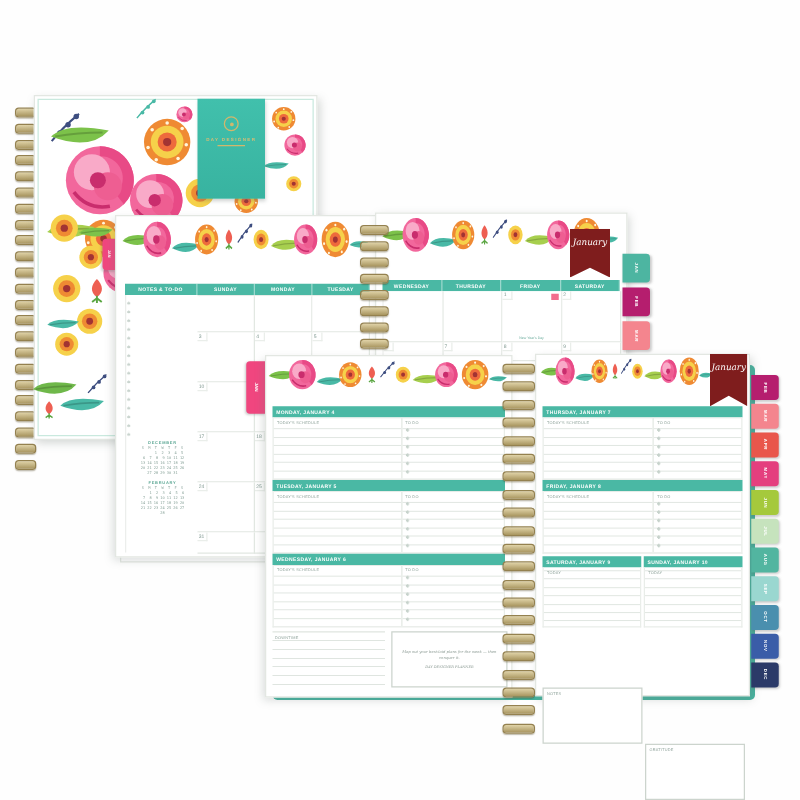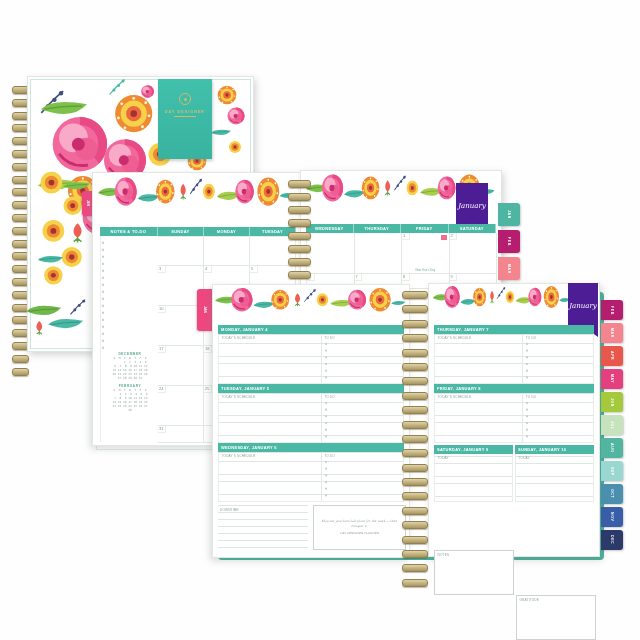--- a/index.html
+++ b/index.html
@@ -26,23 +26,23 @@
          display:flex;align-items:center;justify-content:center;}
   .crest i{width:3px;height:3px;background:#d2b76c;border-radius:50%;}
   .brand{color:#d8bd74;font-size:3.6px;letter-spacing:1.1px;text-align:center;font-weight:bold;}
   .brand-rule{width:22px;height:.8px;background:#d2b76c;margin:2px auto 0;}
 
   
   .tealbar{background:#4ab8a4;color:#fff;font-weight:bold;display:flex;align-items:center;}
   .mhead{height:9px;font-size:4px;}
   .mhead .hcell{display:flex;align-items:center;justify-content:center;height:100%;
                 border-right:1px solid rgba(255,255,255,.45);letter-spacing:.3px;}
-  .pennant{background:#4c1d95;color:#fff;font-family:"DejaVu Serif",serif;font-style:italic;
+  .pennant{background:#7f1d1d;color:#fff;font-family:"DejaVu Serif",serif;font-style:italic;
            clip-path:polygon(0 0,100% 0,100% 100%,50% 80%,0 100%);
-           display:flex;justify-content:center;font-size:7px;line-height:9px;padding-top:19px;}
+           display:flex;justify-content:center;font-size:7px;line-height:9px;padding-top:7px;}
 
   
   .mrow{display:flex;}
   .mcell{flex:1;border-right:1px solid #e2e8e2;border-bottom:1px solid #e2e8e2;position:relative;background:#fff;}
   .mnum{position:absolute;top:0;left:0;font-size:4px;color:#7d968e;padding:0 1.5px .5px 1px;
         border-right:1px solid #eaeeea;border-bottom:1px solid #eaeeea;min-width:4px;}
   .hflag{position:absolute;top:1.5px;right:2px;width:6px;height:5px;background:#f26d8d;}
   .hol{position:absolute;bottom:1px;left:0;right:0;text-align:center;font-size:2.8px;color:#6fae9f;}
   .lines{background-image:repeating-linear-gradient(to bottom,transparent 0,transparent 5.9px,#e0e6e1 5.9px,#e0e6e1 6.7px);}
   .nlines{background-image:repeating-linear-gradient(to bottom,transparent 0,transparent 6.2px,#dfe5e0 6.2px,#dfe5e0 7px);}

